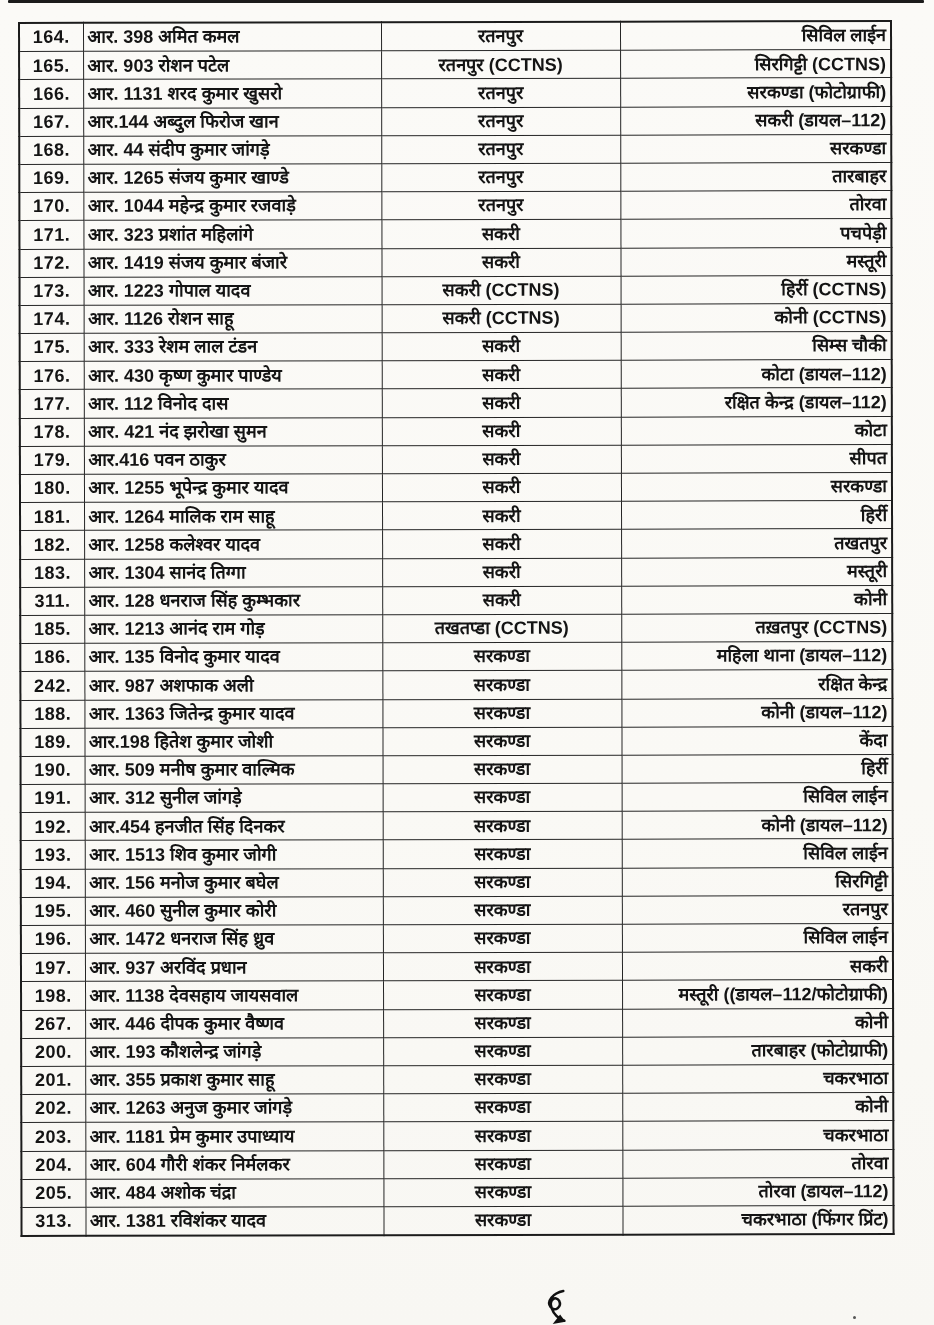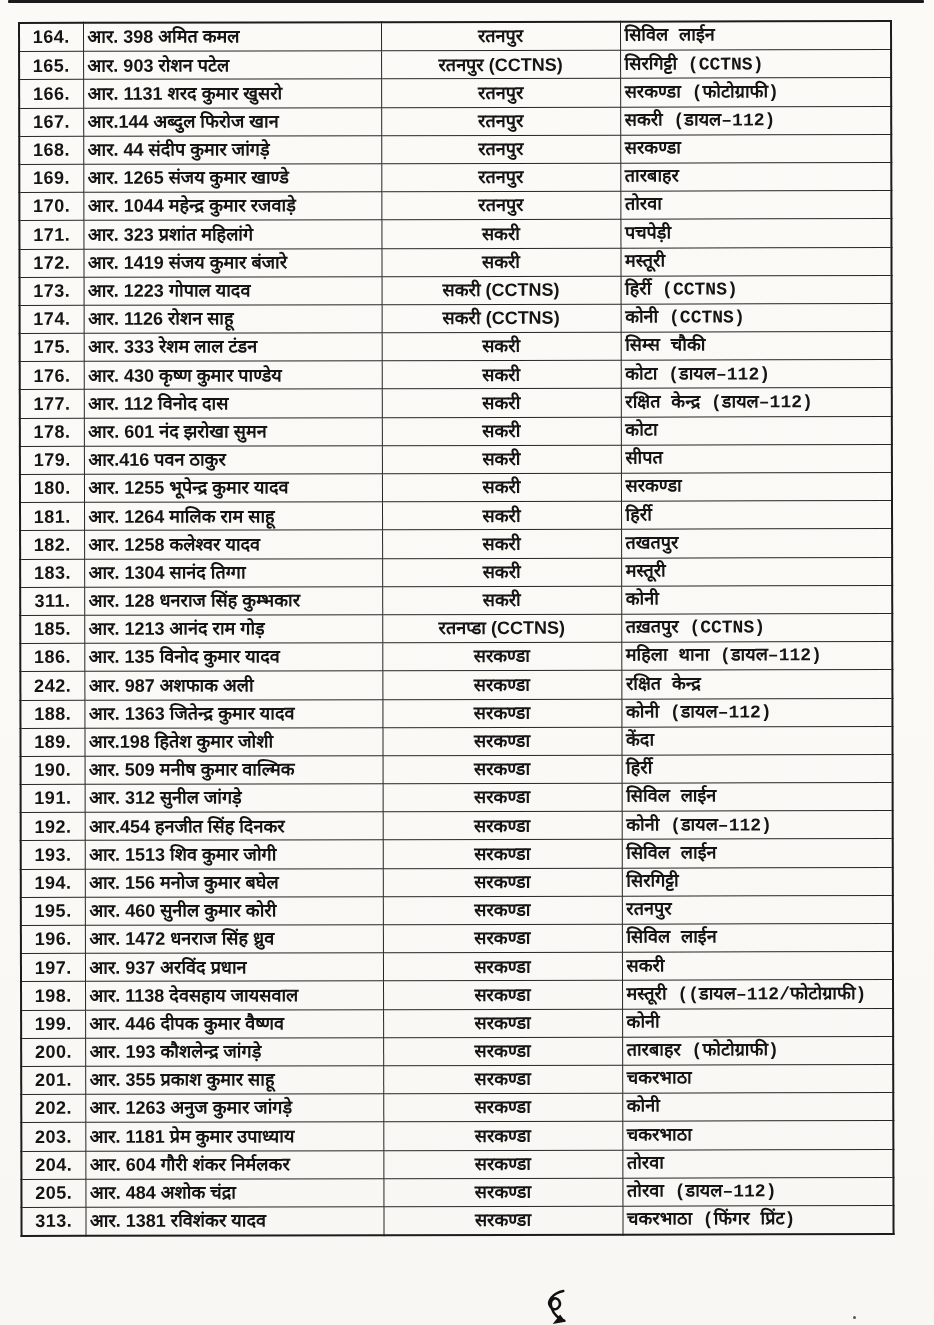--- a/index.html
+++ b/index.html
@@ -42,23 +42,22 @@
     font-size:16.5px;
     letter-spacing:0.5px;
   }
   td.name-cell{
     text-align:left;
     padding-left:13px;
     margin-left:36px;
   }
   td.from-post-cell{ text-align:center; }
   td.to-post-cell{
-    text-align:left;
+    text-align:right;
     white-space:pre-line; 
-    font-family:Liberation Mono, monospace;
   }
   .handwritten-mark{
     position:absolute;left:542px;top:1289px;width:32px;height:36px;
   }
   .speck{
     position:absolute;left:853px;top:1316px;width:3px;height:3px;
     background:#555;border-radius:50%;
   }
 </style>
 </head>
@@ -155,21 +154,21 @@
           <td class="to-post-cell">कोटा (डायल–112)</td>
         </tr>
         <tr>
           <td class="serial-cell">177.</td>
           <td class="name-cell">आर. 112 विनोद दास</td>
           <td class="from-post-cell">सकरी</td>
           <td class="to-post-cell">रक्षित केन्द्र (डायल–112)</td>
         </tr>
         <tr>
           <td class="serial-cell">178.</td>
-          <td class="name-cell">आर. 601 नंद झरोखा सुमन</td>
+          <td class="name-cell">आर. 421 नंद झरोखा सुमन</td>
           <td class="from-post-cell">सकरी</td>
           <td class="to-post-cell">कोटा</td>
         </tr>
         <tr>
           <td class="serial-cell">179.</td>
           <td class="name-cell">आर.416 पवन ठाकुर</td>
           <td class="from-post-cell">सकरी</td>
           <td class="to-post-cell">सीपत</td>
         </tr>
         <tr>
@@ -198,21 +197,21 @@
         </tr>
         <tr>
           <td class="serial-cell">311.</td>
           <td class="name-cell">आर. 128 धनराज सिंह कुम्भकार</td>
           <td class="from-post-cell">सकरी</td>
           <td class="to-post-cell">कोनी</td>
         </tr>
         <tr>
           <td class="serial-cell">185.</td>
           <td class="name-cell">आर. 1213 आनंद राम गोड़</td>
-          <td class="from-post-cell">रतनप्डा (CCTNS)</td>
+          <td class="from-post-cell">तखतप्डा (CCTNS)</td>
           <td class="to-post-cell">तख़तपुर (CCTNS)</td>
         </tr>
         <tr>
           <td class="serial-cell">186.</td>
           <td class="name-cell">आर. 135 विनोद कुमार यादव</td>
           <td class="from-post-cell">सरकण्डा</td>
           <td class="to-post-cell">महिला थाना (डायल–112)</td>
         </tr>
         <tr>
           <td class="serial-cell">242.</td>
@@ -281,21 +280,21 @@
           <td class="to-post-cell">सकरी</td>
         </tr>
         <tr>
           <td class="serial-cell">198.</td>
           <td class="name-cell">आर. 1138 देवसहाय जायसवाल</td>
           <td class="from-post-cell">सरकण्डा</td>
           <td class="to-post-cell">मस्तूरी
 ((डायल–112/फोटोग्राफी)</td>
         </tr>
         <tr>
-          <td class="serial-cell">199.</td>
+          <td class="serial-cell">267.</td>
           <td class="name-cell">आर. 446 दीपक कुमार वैष्णव</td>
           <td class="from-post-cell">सरकण्डा</td>
           <td class="to-post-cell">कोनी</td>
         </tr>
         <tr>
           <td class="serial-cell">200.</td>
           <td class="name-cell">आर. 193 कौशलेन्द्र जांगड़े</td>
           <td class="from-post-cell">सरकण्डा</td>
           <td class="to-post-cell">तारबाहर (फोटोग्राफी)</td>
         </tr>

